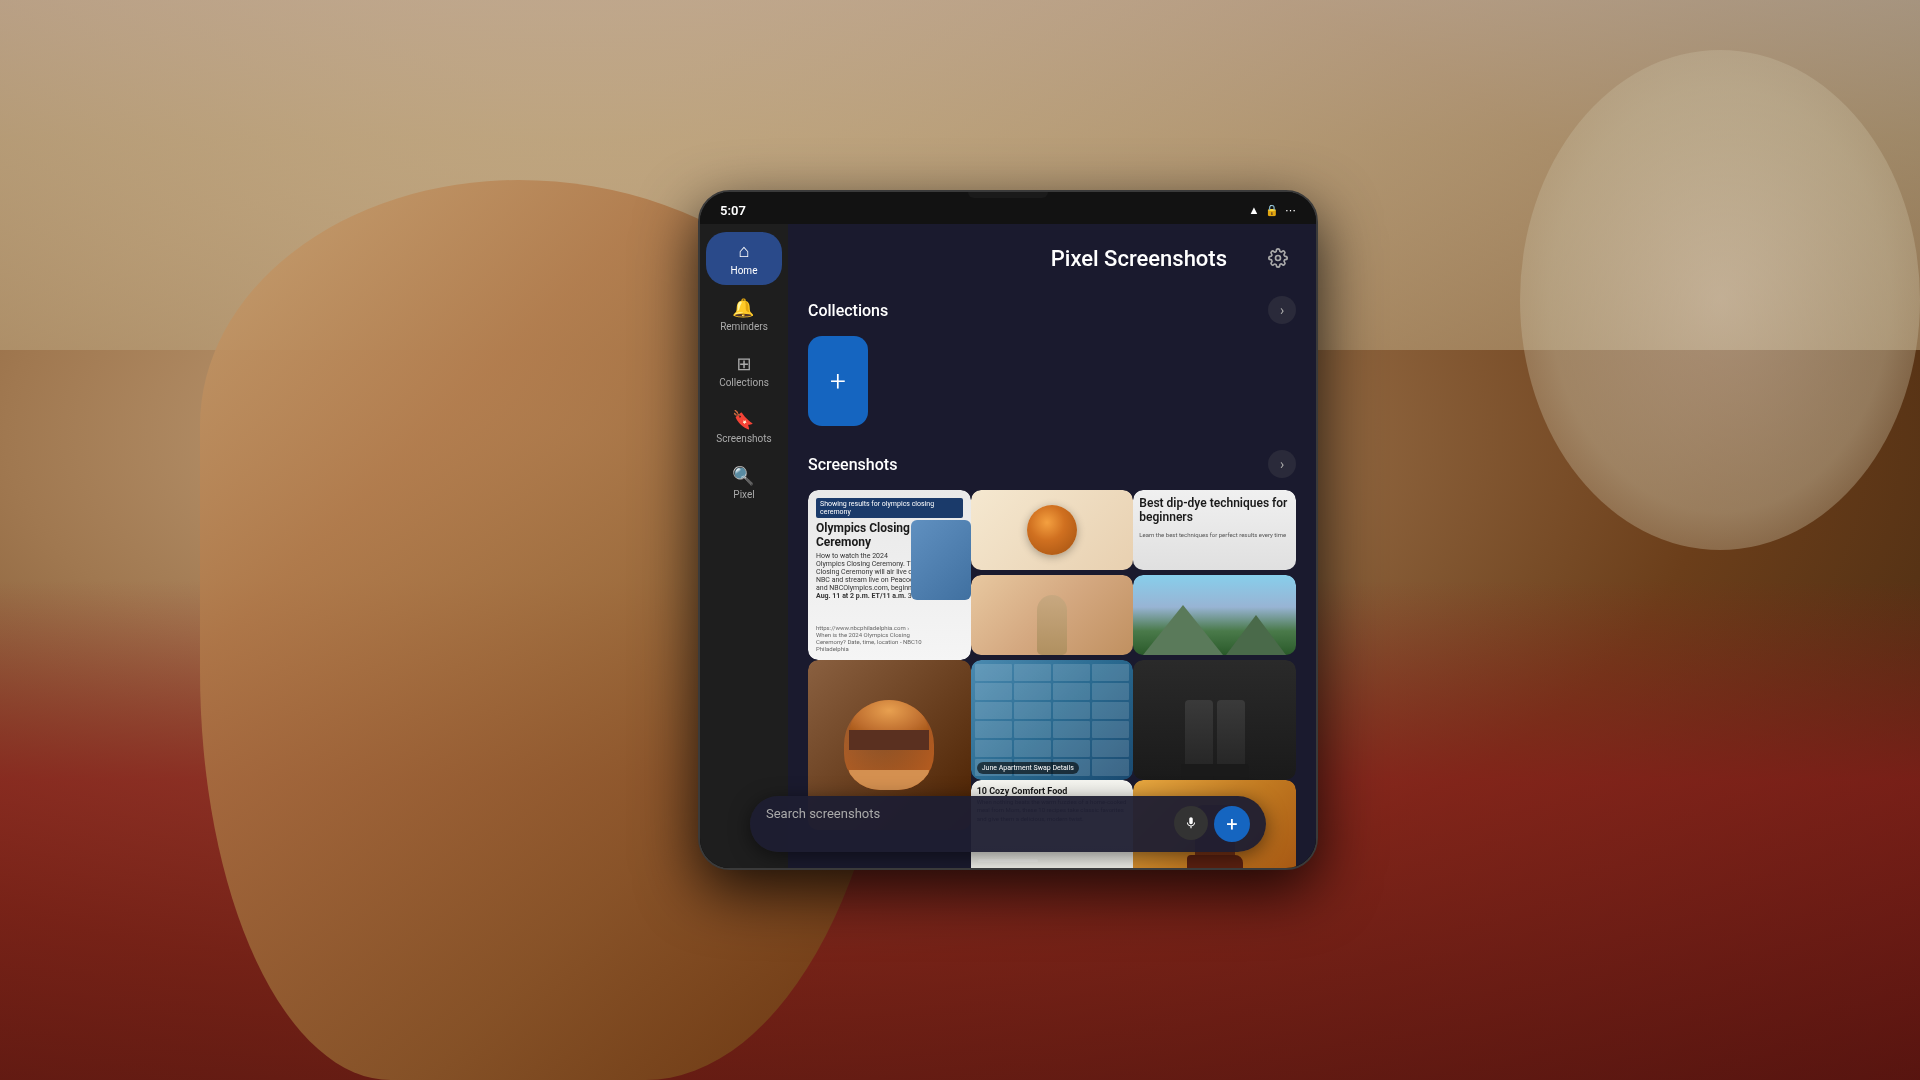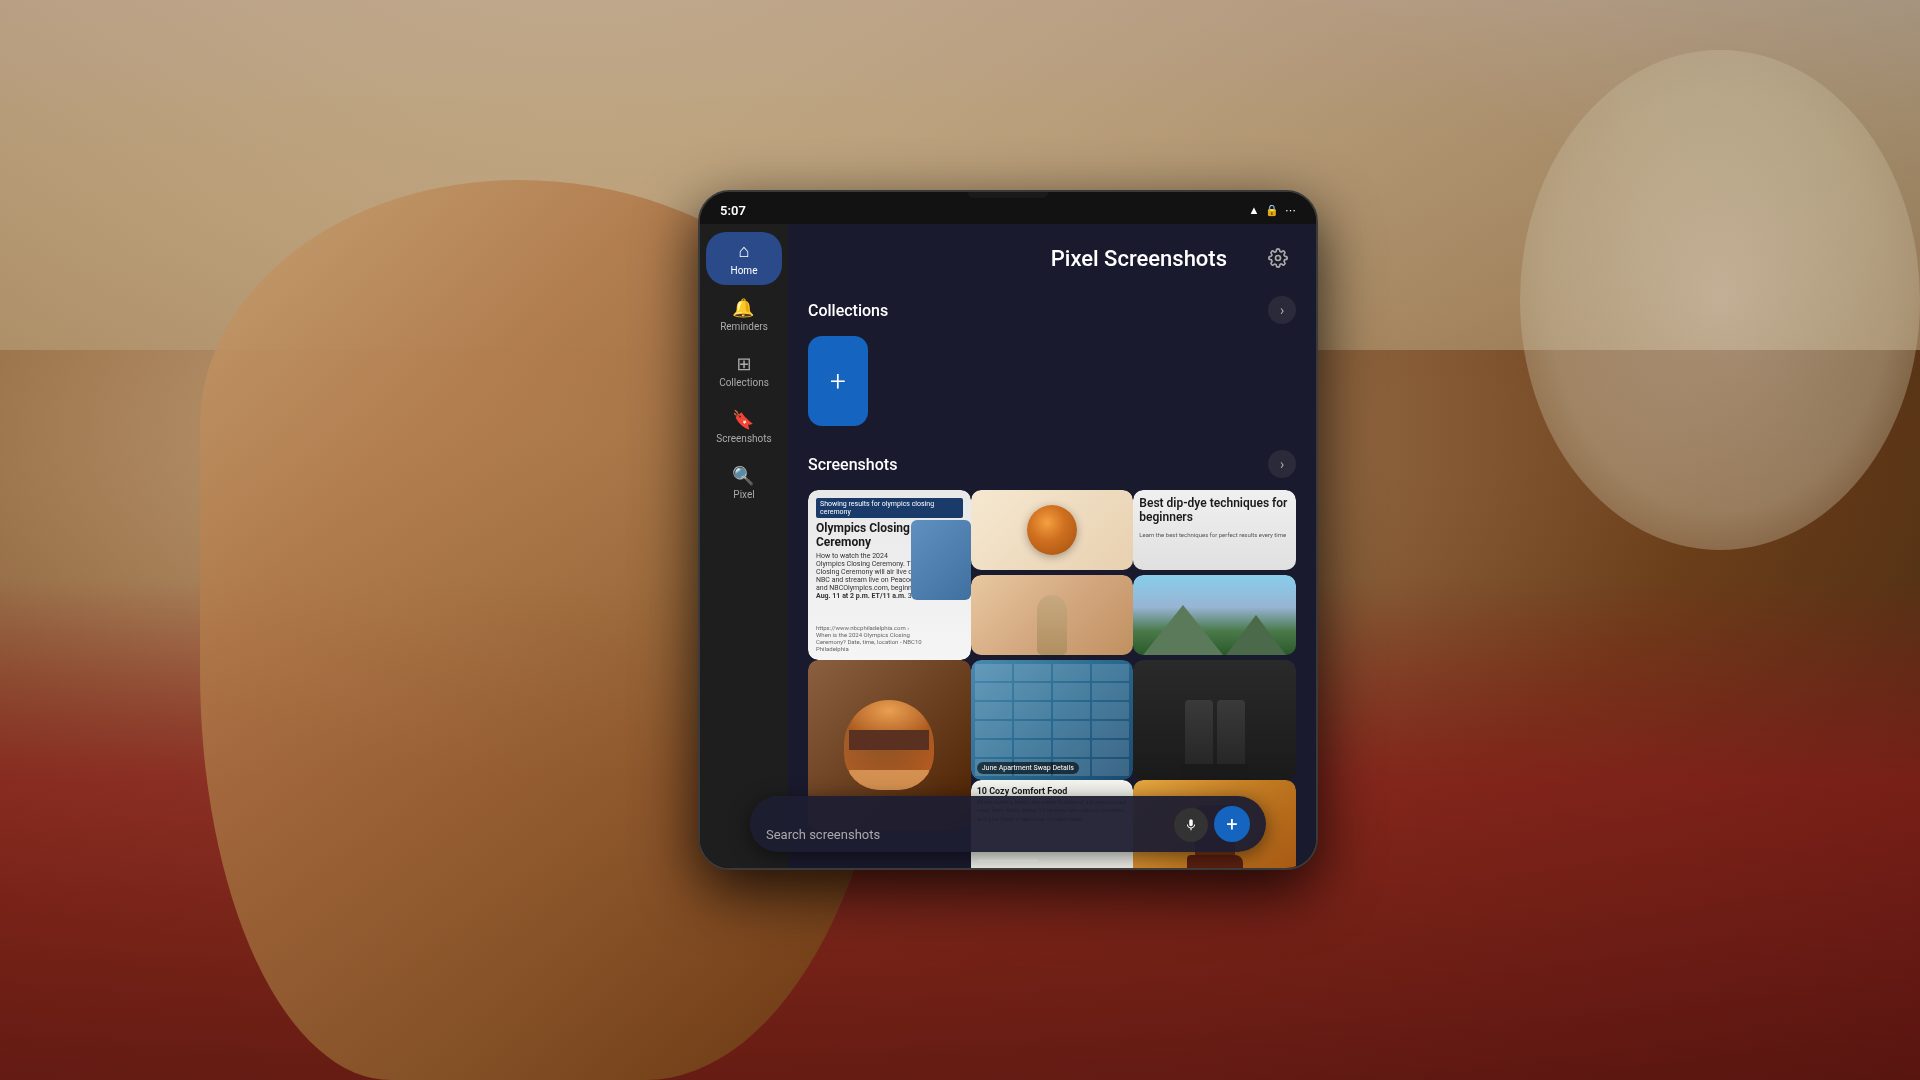--- a/index.html
+++ b/index.html
@@ -545,21 +545,21 @@
     }
 
     
     .search-bar-container {
       position: absolute;
       bottom: 16px;
       left: 50%;
       transform: translateX(-50%);
       width: calc(100% - 100px);
       display: flex;
-      align-items: flex-end;
+      align-items: flex-start;
       background: rgba(30, 30, 50, 0.95);
       border-radius: 30px;
       padding: 10px 16px;
       box-shadow: 0 4px 20px rgba(0,0,0,0.5);
       gap: 6px;
       z-index: 100;
     }
     .search-text {
       flex: 1;
       color: #aaaaaa;

